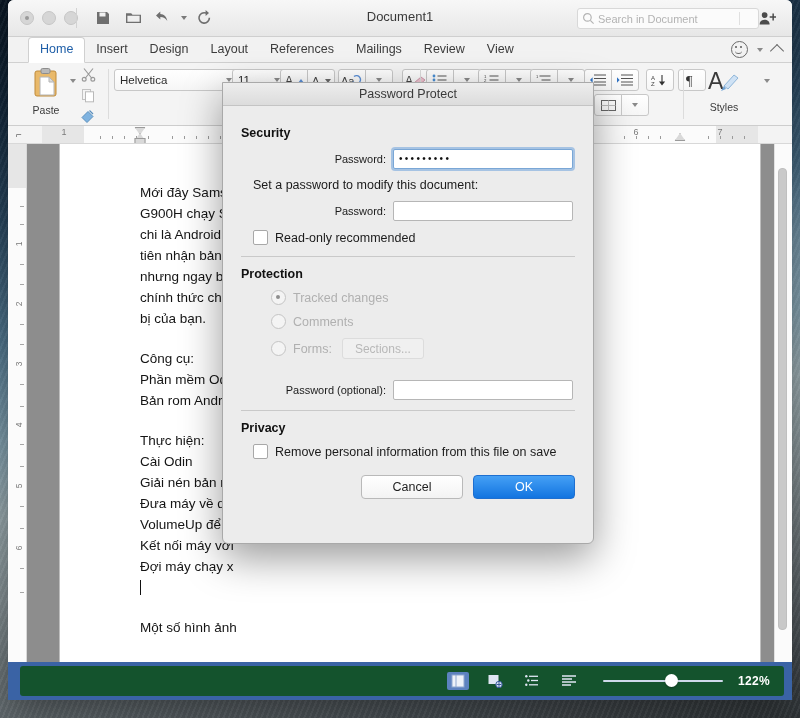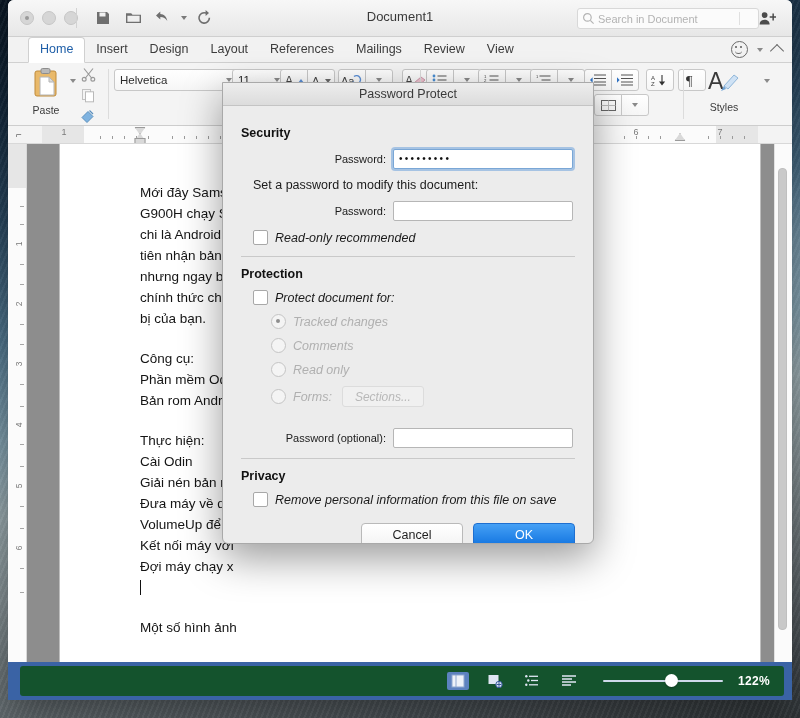--- a/index.html
+++ b/index.html
@@ -120,21 +120,21 @@
   .zlabel{font-size:12px;color:#fff;font-weight:bold;letter-spacing:.3px;}
 
   
   .sheet{position:absolute;left:222px;top:82px;width:370px;height:460px;
     background:#ececec;border:1px solid #a9a9a9;border-radius:0 0 6px 6px;
     box-shadow:0 14px 40px rgba(0,0,0,.40);overflow:hidden;}
   .sheet-title{height:22px;background:linear-gradient(#ededed,#dcdcdc);border-bottom:1px solid #c4c4c4;
     display:flex;align-items:center;justify-content:center;font-size:12.5px;color:#3a3a3a;}
   .sheet-body{position:relative;padding:14px 18px 0 18px;}
   .sec-h{font-size:12.5px;font-weight:bold;color:#111;margin:6px 0 9px 0;}
-  .row{display:flex;align-items:center;margin-bottom:9px;font-style:italic;}
+  .row{display:flex;align-items:center;margin-bottom:9px;}
   .sub{font-size:12.5px;color:#1b1b1b;margin:0 0 9px 12px;}
   .fieldrow{display:flex;align-items:center;justify-content:flex-end;margin:0 0 9px 0;padding-right:2px;}
   .flabel{font-size:11px;color:#1b1b1b;margin-right:7px;}
   .tfield{width:180px;height:20px;background:#fff;border:1px solid #b6b6b6;border-radius:2px;
     display:flex;align-items:center;padding:0 5px;box-sizing:border-box;}
   .tfield.focus{border:1px solid #7aa7d6;box-shadow:0 0 0 2px rgba(110,163,220,.55);}
   .dots{font-size:10px;letter-spacing:2.3px;color:#111;line-height:1;}
   .cbox{width:13px;height:13px;background:#fff;border:1px solid #a8a8a8;border-radius:2px;flex:0 0 13px;}
   .clabel{font-size:12.5px;color:#1b1b1b;margin-left:7px;}
   .clabel.dim{color:#b0b0b0;}
@@ -571,35 +571,27 @@
         </span>
       </div>
       <div class="row indent1">
         <span class="cbox"></span>
         <span class="clabel">Read-only recommended</span>
       </div>
 
       <div class="divider"></div>
 
       <div class="sec-h" style="margin-top:10px;">Protection</div>
-      <div class="row indent1">
-        <span class="cbox"></span>
-        <span class="clabel">Protect document for:</span>
-      </div>
       <div class="row indent2">
         <span class="radio sel"></span>
         <span class="clabel dim">Tracked changes</span>
       </div>
       <div class="row indent2">
         <span class="radio"></span>
         <span class="clabel dim">Comments</span>
-      </div>
-      <div class="row indent2">
-        <span class="radio"></span>
-        <span class="clabel dim">Read only</span>
       </div>
       <div class="row indent2">
         <span class="radio"></span>
         <span class="clabel dim">Forms:</span>
         <span class="ghostbtn">Sections...</span>
       </div>
       <div class="fieldrow" style="margin-top:21px;">
         <span class="flabel">Password (optional):</span>
         <span class="tfield">
           <span class="dots"></span>

